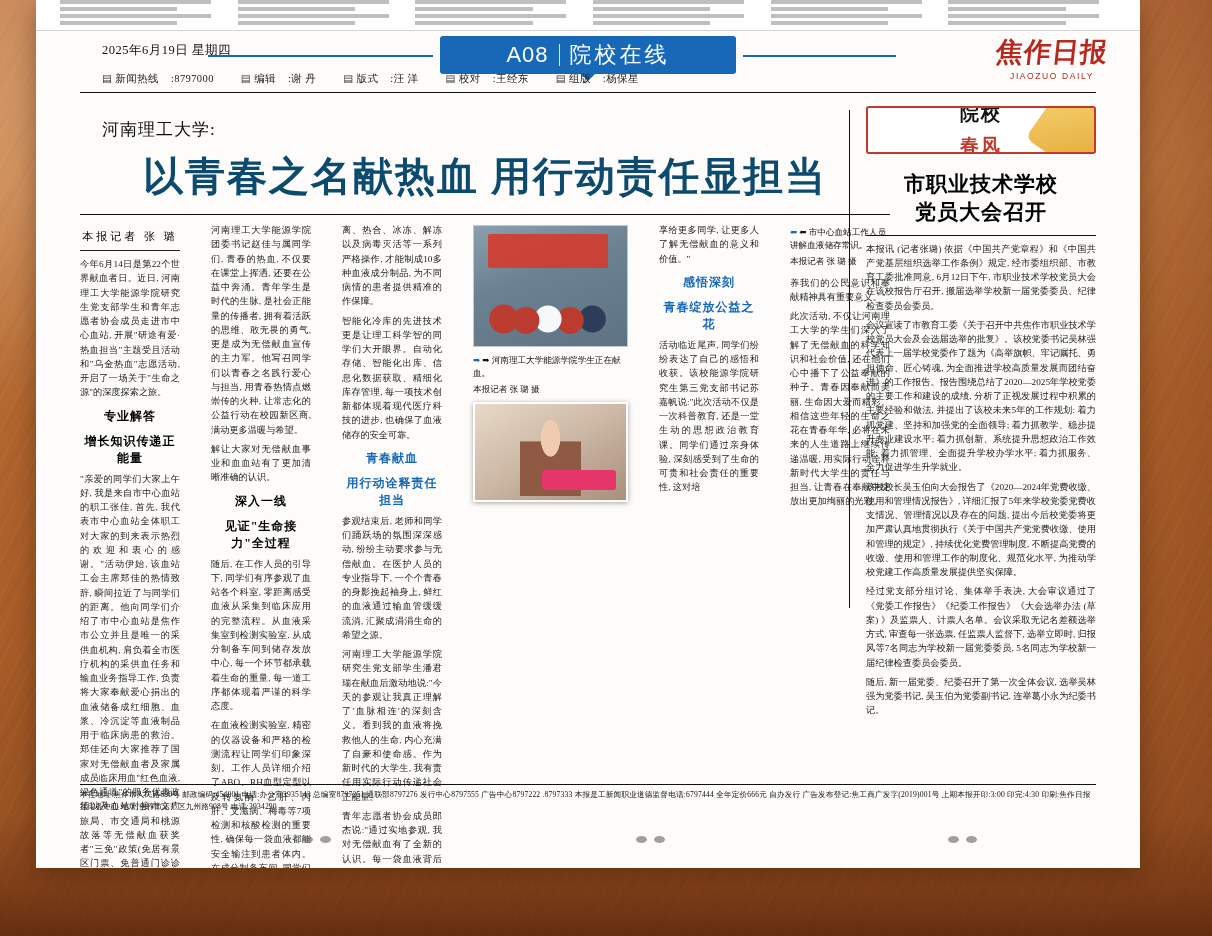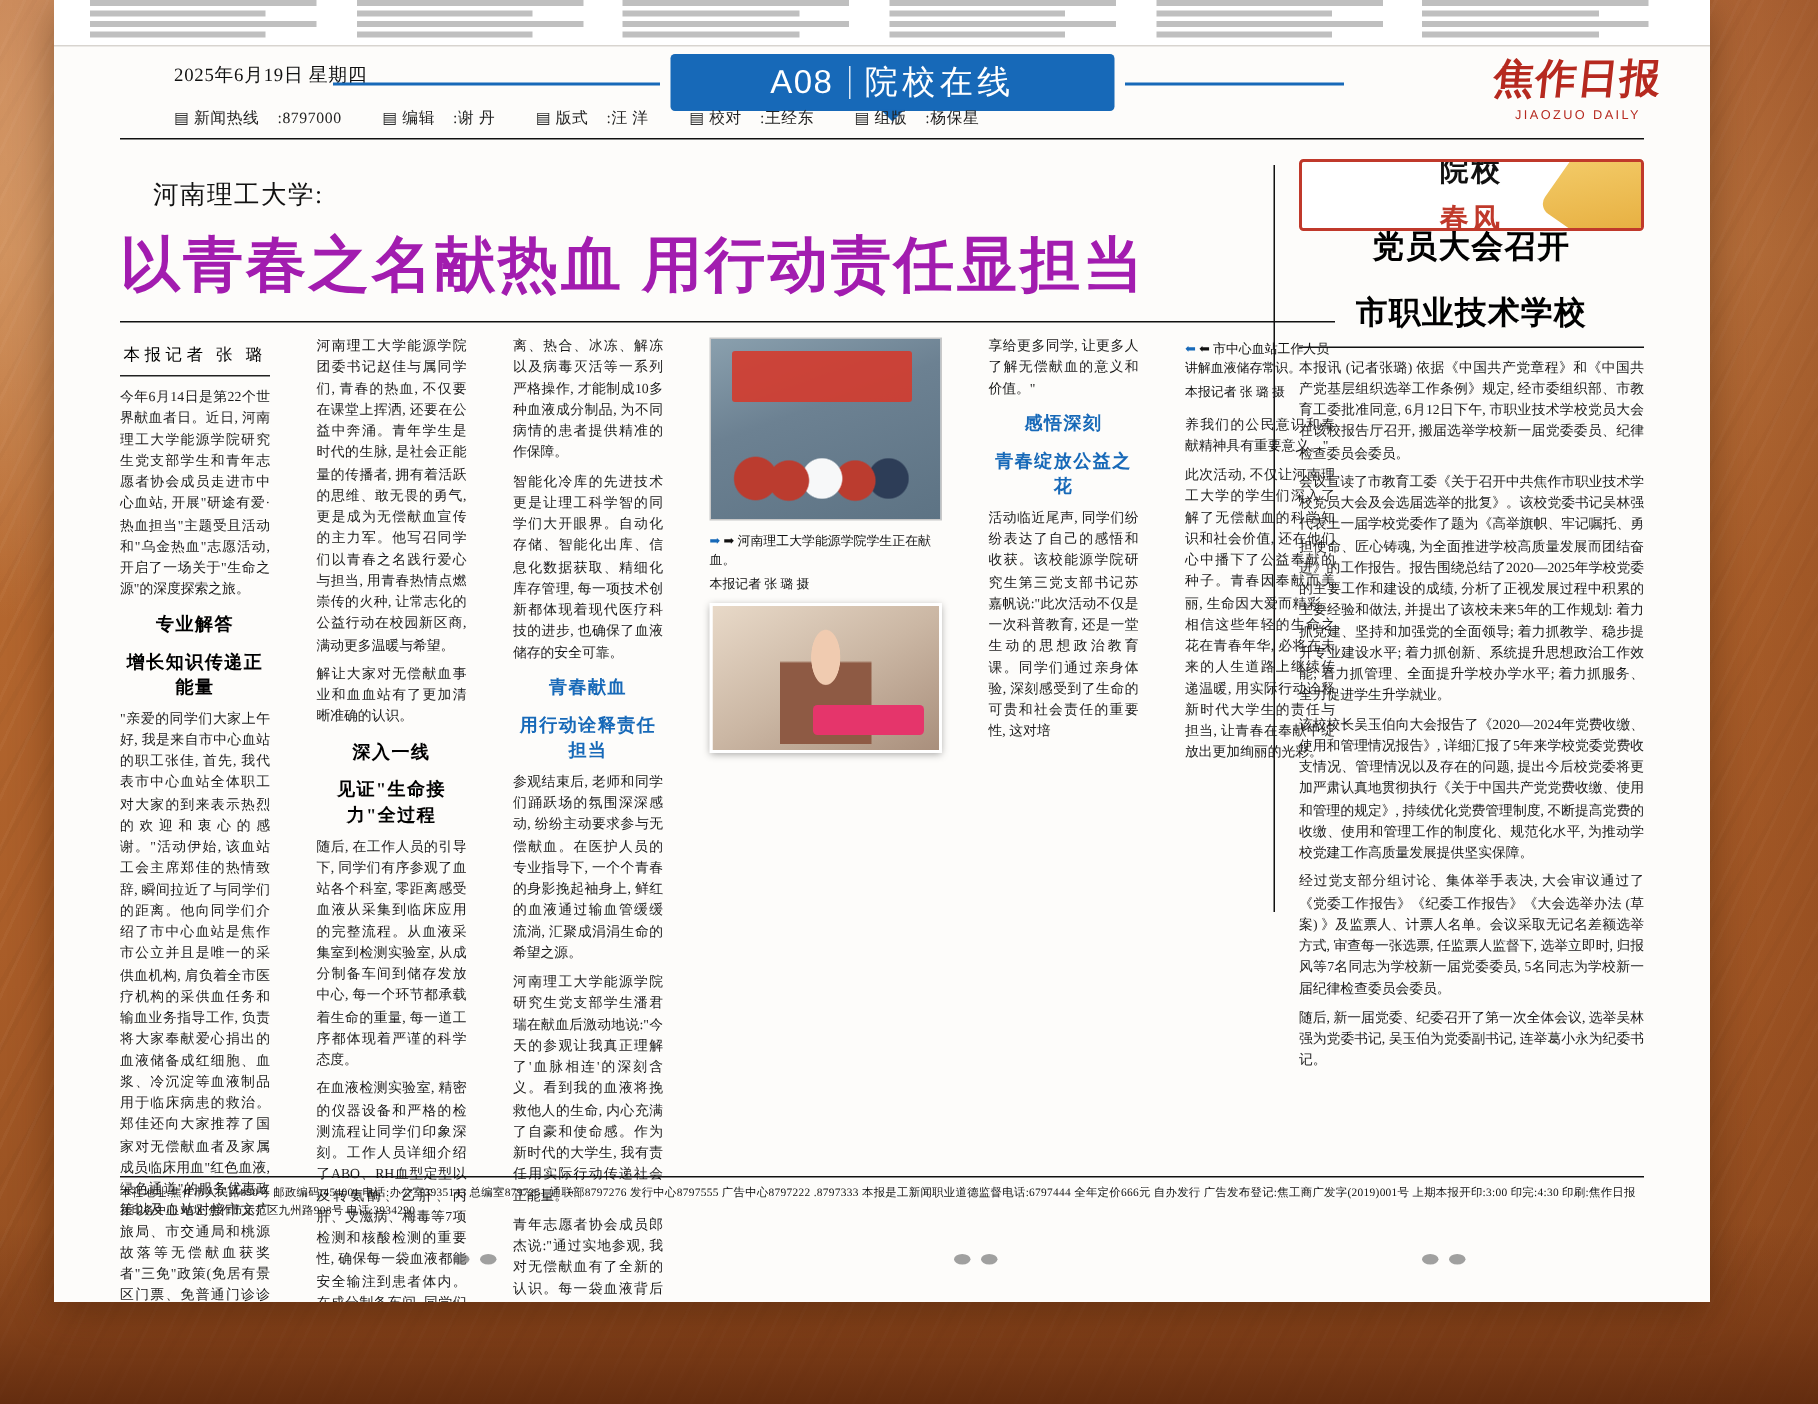--- a/index.html
+++ b/index.html
@@ -37,21 +37,21 @@
   
   .top-strip{position:absolute;left:0;top:0;right:0;height:30px;overflow:hidden;
     border-bottom:1px solid #d8d4cf;background:#fff;}
   .top-strip .cols{display:flex;gap:10px;padding:0 24px;}
   .top-strip .c{flex:1;}
   .top-strip .ln{height:4px;margin-bottom:3px;background:#8a8a8a;opacity:.55;}
   .top-strip .ln.s{width:70%;}
   .top-strip .ln.m{width:90%;}
 
   
-  .masthead{position:absolute;left:36px;right:22px;top:36px;height:62px;}
+  .masthead{position:absolute;left:22px;right:22px;top:36px;height:62px;}
   .md-date{position:absolute;left:44px;top:6px;font-size:12.5px;color:#111;letter-spacing:.5px;}
   .md-banner{position:absolute;left:50%;transform:translateX(-50%);top:0;
     width:296px;height:38px;background:#1769b8;border-radius:3px;
     display:flex;align-items:center;justify-content:center;gap:10px;color:#fff;}
   .md-banner .sec{font-size:22px;letter-spacing:1px;font-family:"Liberation Sans",sans-serif;}
   .md-banner .bar{width:1px;height:22px;background:rgba(255,255,255,.85);}
   .md-banner .name{font-size:22px;letter-spacing:3px;}
   .md-banner:after{content:"";position:absolute;bottom:-7px;left:50%;transform:translateX(-50%);
     border-left:8px solid transparent;border-right:8px solid transparent;border-top:8px solid #1769b8;}
   .md-rule-l,.md-rule-r{position:absolute;top:19px;height:2px;background:#1769b8;}
@@ -68,22 +68,22 @@
   .md-credits i{font-style:normal;color:#333;margin-right:3px;}
 
   .hrule{position:absolute;left:44px;right:44px;top:92px;height:1px;background:#111;}
 
   
   .content{position:absolute;left:44px;right:44px;top:106px;bottom:10px;}
   .main-left{position:absolute;left:0;top:0;width:810px;}
   .main-right{position:absolute;right:0;top:0;width:230px;}
 
   .kicker{font-size:17px;color:#111;letter-spacing:1px;margin:12px 0 2px 22px;}
-  .headline{font-size:40px;font-weight:bold;letter-spacing:2px;color:#a21caf;
-    text-align:left;margin:8px 0 10px 0;font-family:"Liberation Serif",serif;}
+  .headline{font-size:40px;font-weight:bold;letter-spacing:2px;color:#0c4a6e;
+    text-align:center;margin:8px 0 10px 0;font-family:"Liberation Serif",serif;}
 
   .rule-thin{height:1px;background:#111;margin:6px 0 8px 0;}
 
   .cols6{display:flex;gap:31px;}
   .col{flex:1;min-width:0;}
   .byline{font-size:11px;letter-spacing:3px;text-align:center;margin:6px 0 6px 0;}
   .byline-rule{height:1px;background:#222;margin-bottom:6px;}
 
   .p{font-size:9.2px;line-height:1.55;color:#1a1a1a;text-align:justify;
      word-break:break-all;margin:0 0 5px 0;}
@@ -298,22 +298,22 @@
     </div>
 
     <div class="vsep"></div>
 
     <div class="main-right">
       <div class="badge">
         <span class="t1">院校</span>
         <span class="t2">春风</span>
         <span class="swoosh"></span>
       </div>
+      <div class="rtitle">市职业技术学校</div>
       <div class="rtitle" style="margin-top:-4px">党员大会召开</div>
-      <div class="rtitle">市职业技术学校</div>
       <div class="rrule"></div>
       <div class="rbody">
         <p class="p">本报讯 (记者张璐) 依据《中国共产党章程》和《中国共产党基层组织选举工作条例》规定, 经市委组织部、市教育工委批准同意, 6月12日下午, 市职业技术学校党员大会在该校报告厅召开, 搬届选举学校新一届党委委员、纪律检查委员会委员。</p>
         <p class="p">会议宣读了市教育工委《关于召开中共焦作市职业技术学校党员大会及会选届选举的批复》。该校党委书记吴林强代表上一届学校党委作了题为《高举旗帜、牢记嘱托、勇担使命、匠心铸魂, 为全面推进学校高质量发展而团结奋进》的工作报告。报告围绕总结了2020—2025年学校党委的主要工作和建设的成绩, 分析了正视发展过程中积累的主要经验和做法, 并提出了该校未来5年的工作规划: 着力抓党建、坚持和加强党的全面领导; 着力抓教学、稳步提升专业建设水平; 着力抓创新、系统提升思想政治工作效能; 着力抓管理、全面提升学校办学水平; 着力抓服务、全力促进学生升学就业。</p>
         <p class="p">该校校长吴玉伯向大会报告了《2020—2024年党费收缴、使用和管理情况报告》, 详细汇报了5年来学校党委党费收支情况、管理情况以及存在的问题, 提出今后校党委将更加严肃认真地贯彻执行《关于中国共产党党费收缴、使用和管理的规定》, 持续优化党费管理制度, 不断提高党费的收缴、使用和管理工作的制度化、规范化水平, 为推动学校党建工作高质量发展提供坚实保障。</p>
         <p class="p">经过党支部分组讨论、集体举手表决, 大会审议通过了《党委工作报告》《纪委工作报告》《大会选举办法 (草案) 》及监票人、计票人名单。会议采取无记名差额选举方式, 审查每一张选票, 任监票人监督下, 选举立即时, 归报风等7名同志为学校新一届党委委员, 5名同志为学校新一届纪律检查委员会委员。</p>
         <p class="p">随后, 新一届党委、纪委召开了第一次全体会议, 选举吴林强为党委书记, 吴玉伯为党委副书记, 连举葛小永为纪委书记。</p>
       </div>
     </div>
   </div>

